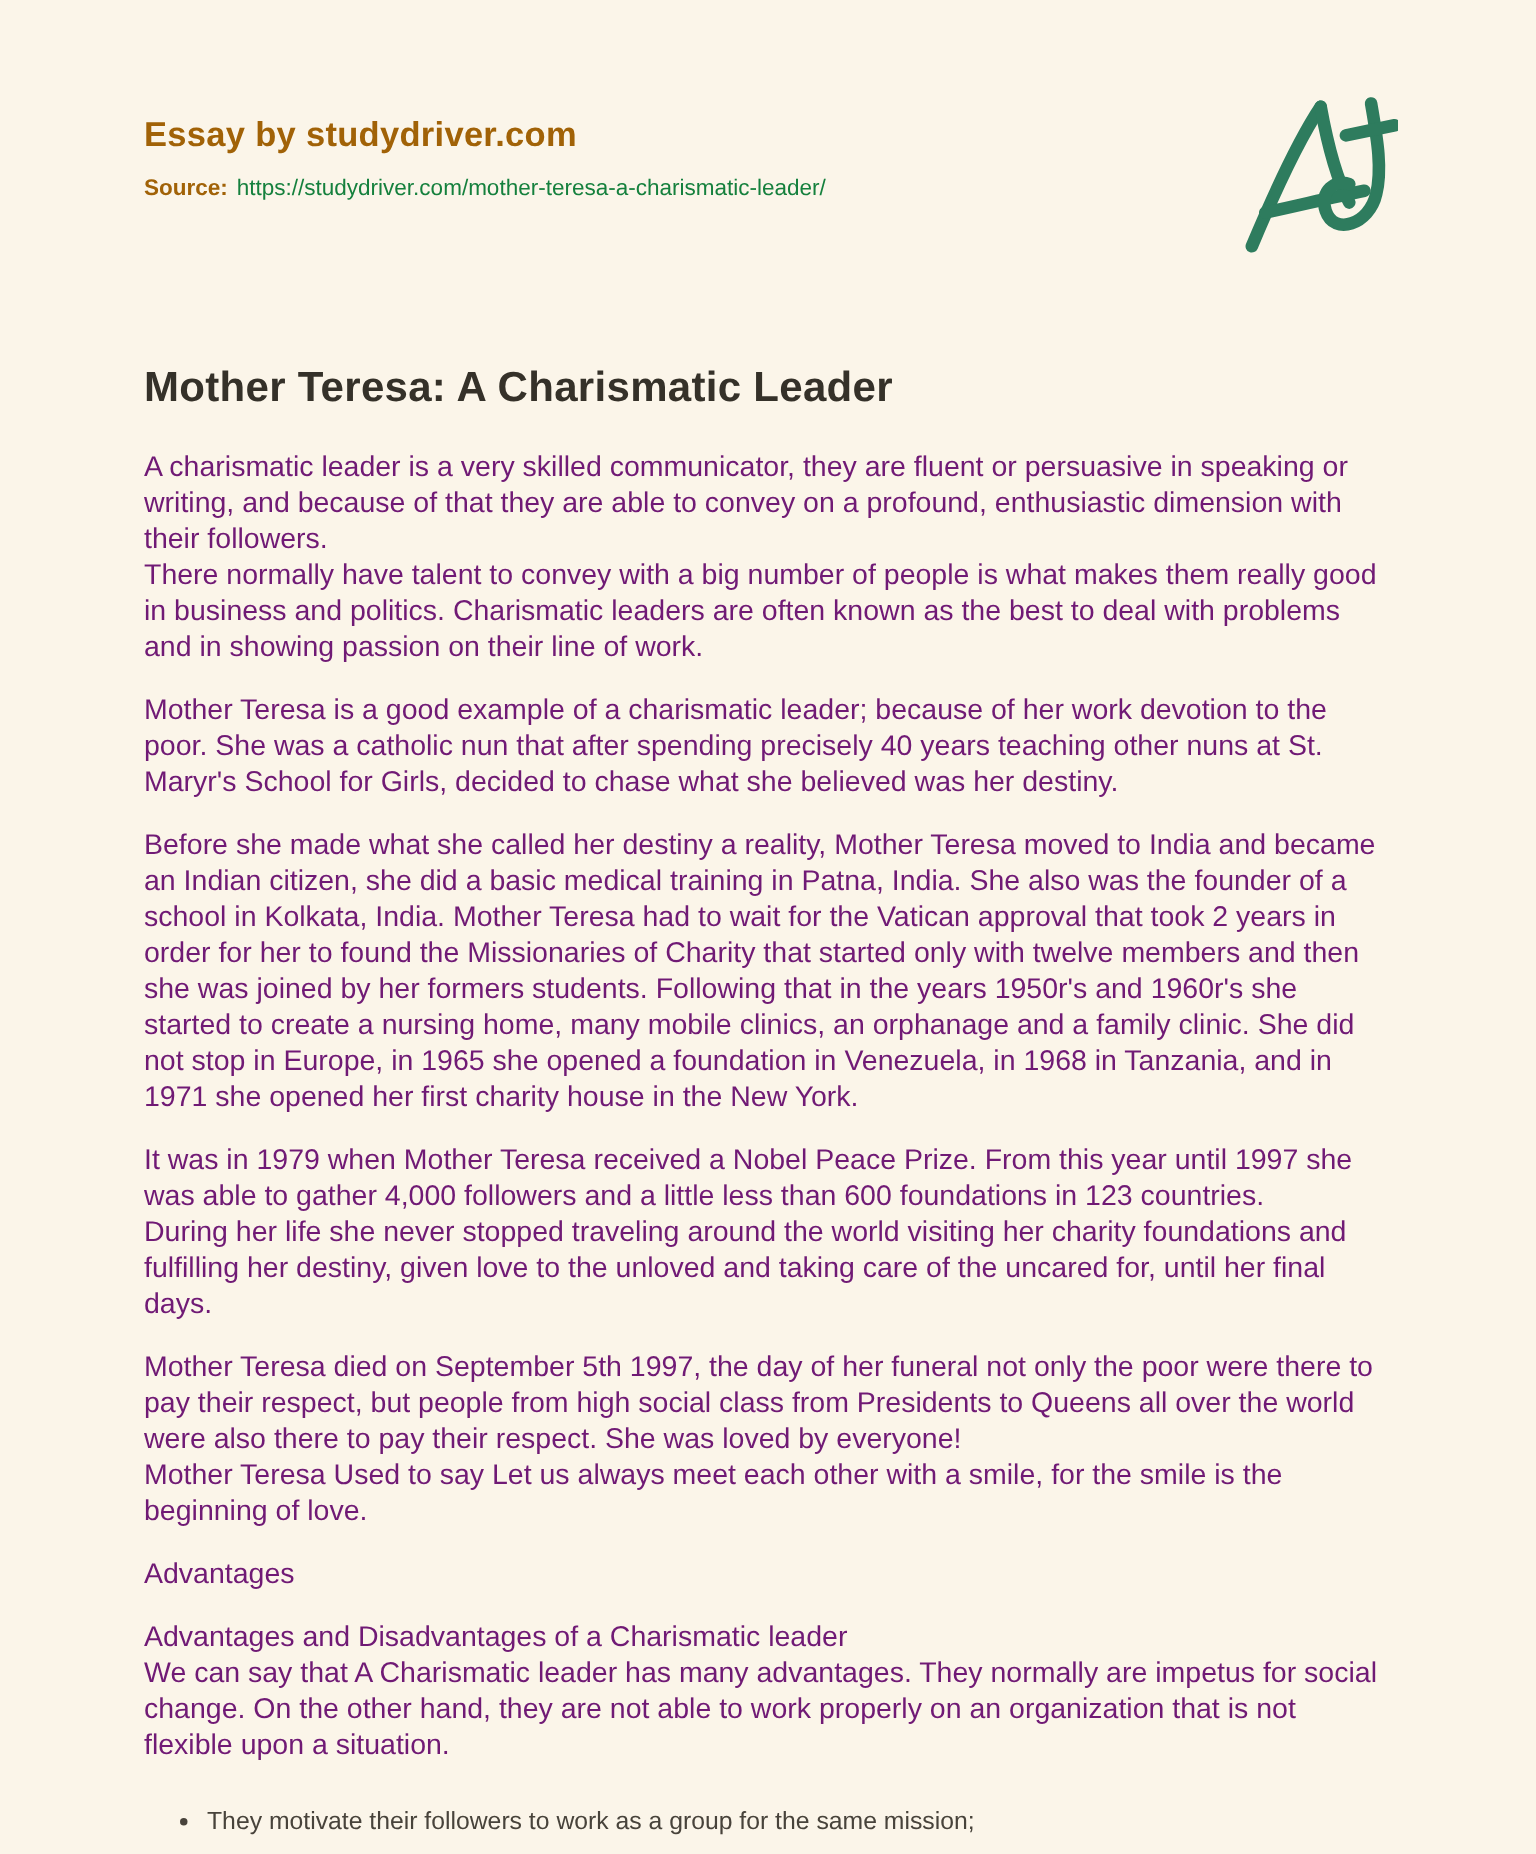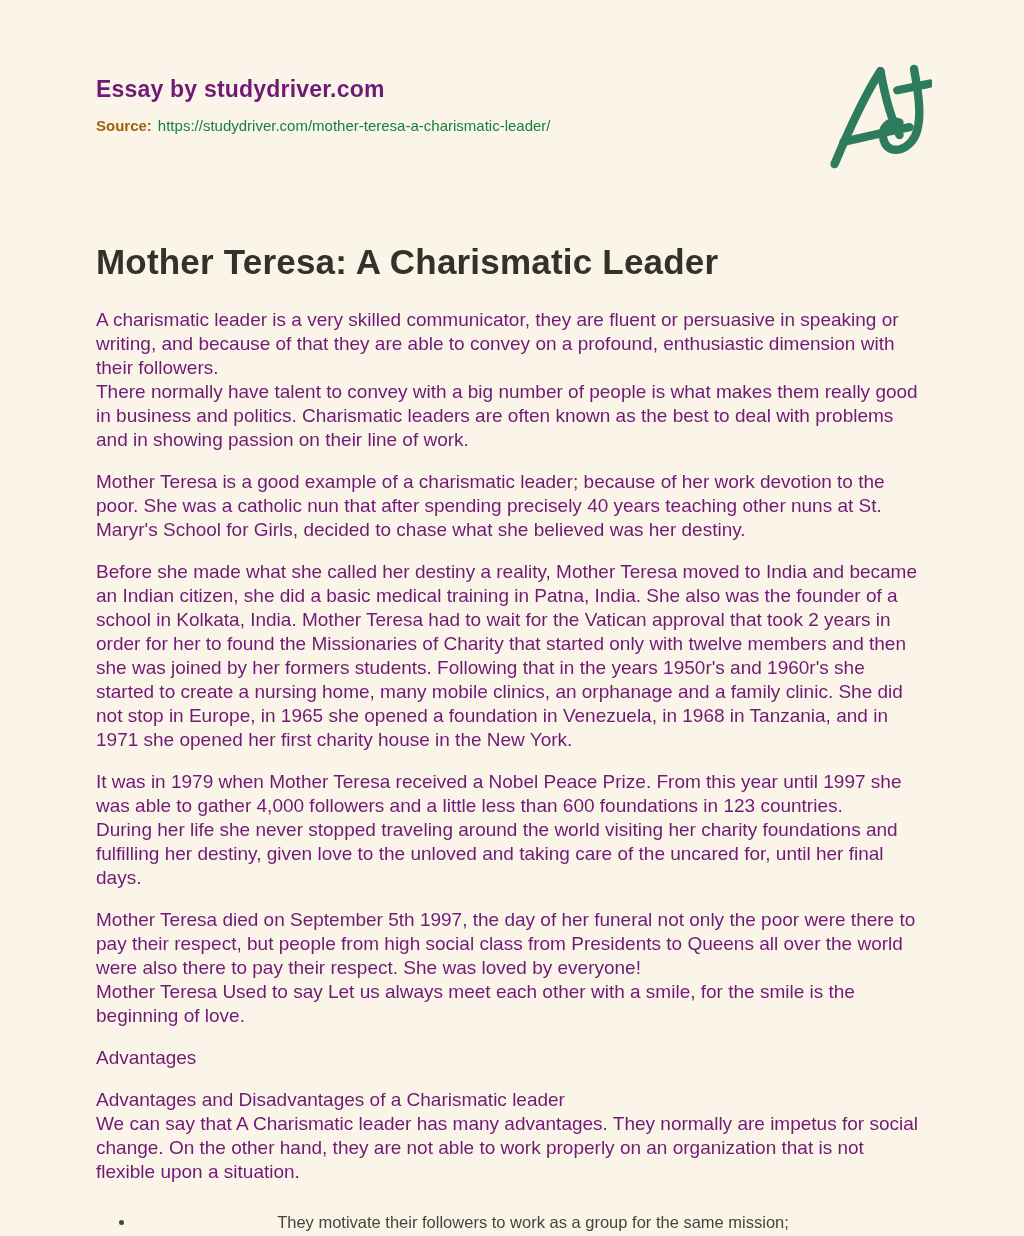--- a/index.html
+++ b/index.html
@@ -22,21 +22,21 @@
     padding: 76px 96px 0 96px;
   }
   
   .header {
     position: relative;
   }
   .site-title {
     margin: 0;
     font-size: 23px;
     font-weight: 700;
-    color: #701a75;
+    color: #a16207;
     letter-spacing: 0.2px;
   }
   .source-line {
     margin-top: 14px;
     font-size: 15px;
   }
   .source-label {
     color: #a16207;
     margin-right: 6px;
     font-weight: bold;
@@ -52,42 +52,41 @@
     width: 112px;
     height: 112px;
   }
   .logo svg {
     width: 100%;
     height: 100%;
   }
   
   .essay-title {
     margin: 108px 0 26px 0;
-    font-size: 35px;
+    font-size: 28px;
     font-weight: 600;
     color: #353129;
     letter-spacing: 0.2px;
   }
   .para {
     margin: 0 0 18px 0;
     font-size: 19px;
     line-height: 24px;
     color: #701a75;
   }
   .bullet-list {
     margin: 26px 0 0 0;
     padding-left: 40px;
     font-size: 16.5px;
     line-height: 24px;
     color: #48433b;
   }
   .bullet-list li {
     margin-bottom: 10px;
     padding-left: 2px;
-    text-align: center;
   }
 </style>
 </head>
 <body>
 
 <div class="page">
 
   <header class="header">
     <h1 class="site-title">Essay by studydriver.com</h1>
     <div class="source-line">

